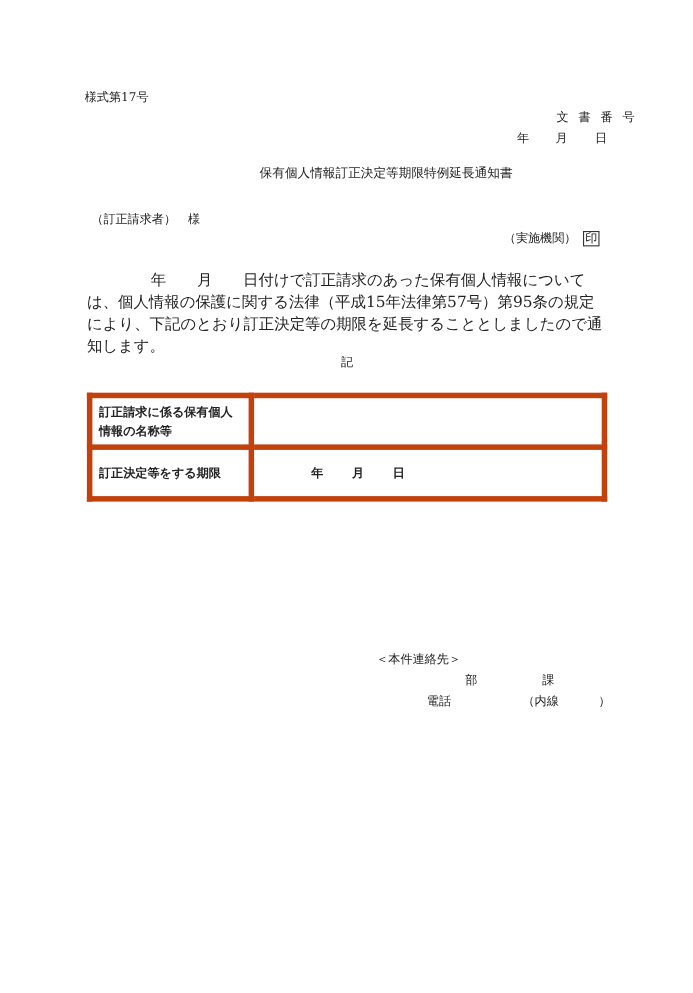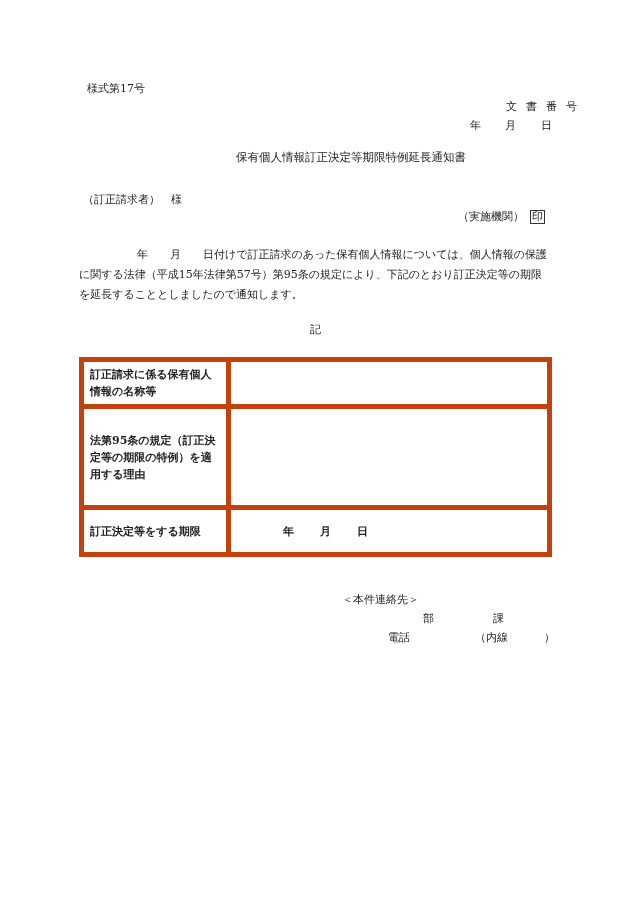--- a/index.html
+++ b/index.html
@@ -2,31 +2,31 @@
 <html><head>
   <meta charset="utf-8">
   <style>
     html, body { margin:0; padding:0; }
     body { width:630px; height:903px; background:#ffffff; position:relative; overflow:hidden;
       font-family: "DejaVu Serif", "Liberation Serif", serif; color:#222; font-size:11px; }
     .abs { position:absolute; white-space:nowrap; line-height:1; }
     .spaced { letter-spacing:9px; }
     .title { left:0; width:630px; text-align:center; top:152px; font-size:11.5px;margin-left:36px; }
     .stamp { display:inline-block; border:1px solid #333; padding:0 1px; margin-left:6px; line-height:12px; }
-    .body-text { position:absolute; left:79px; top:245px; width:474px; line-height:20px; font-size:11px; text-indent:58px; }
+    .body-text { position:absolute; left:79px; top:245px; width:474px; line-height:20px; font-size:14px; text-indent:58px; }
     table.form { position:absolute; left:79px; top:357px; width:473px; border-collapse:collapse; }
     table.form td { border:5px solid #c2410c; font-size:11px; line-height:17px; vertical-align:middle; padding:0 6px;font-weight:bold; }
     td.label { width:130px; }
     .datecell { padding-left:52px !important; }
     .datecell span { display:inline-block; }
   </style>
 </head>
 <body>
 
-<div class="abs" style="left:87px;top:83px;">様式第17号</div>
+<div class="abs" style="left:77px;top:83px;">様式第17号</div>
 <div class="abs spaced" style="left:470px;top:101px;margin-left:36px;">文書番号</div>
 <div class="abs" style="left:470px;top:120px;">年</div>
 <div class="abs" style="left:505px;top:120px;">月</div>
 <div class="abs" style="left:541px;top:120px;">日</div>
 
 <div class="abs title">保有個人情報訂正決定等期限特例延長通知書</div>
 
 <div class="abs" style="left:83px;top:194px;text-align:center;">（訂正請求者）　様</div>
 <div class="abs" style="left:458px;top:210px;">
   <span>（実施機関）</span><span class="stamp">印</span>
@@ -35,24 +35,20 @@
 <div class="body-text">年　　月　　日付けで訂正請求のあった保有個人情報については、個人情報の保護に関する法律（平成15年法律第57号）第95条の規定により、下記のとおり訂正決定等の期限を延長することとしましたので通知します。</div>
 
 <div class="abs" style="left:310px;top:324px;">記</div>
 
 <table class="form">
   <tbody>
       <tr style="height:47px;">
     <td class="label">訂正請求に係る保有個人情報の名称等</td>
     <td></td>
   </tr>
-  <tr style="height:101px;">
-    <td class="label">法第95条の規定（訂正決定等の期限の特例）を適用する理由</td>
-    <td></td>
-  </tr>
   <tr style="height:47px;">
     <td class="label">訂正決定等をする期限</td>
     <td class="datecell">
       <span style="width:37px;">年</span><span style="width:37px;">月</span><span>日</span>
     </td>
   </tr>
 </tbody>
   </table>
 
 <div class="abs" style="left:342px;top:594px;">＜本件連絡先＞</div>

